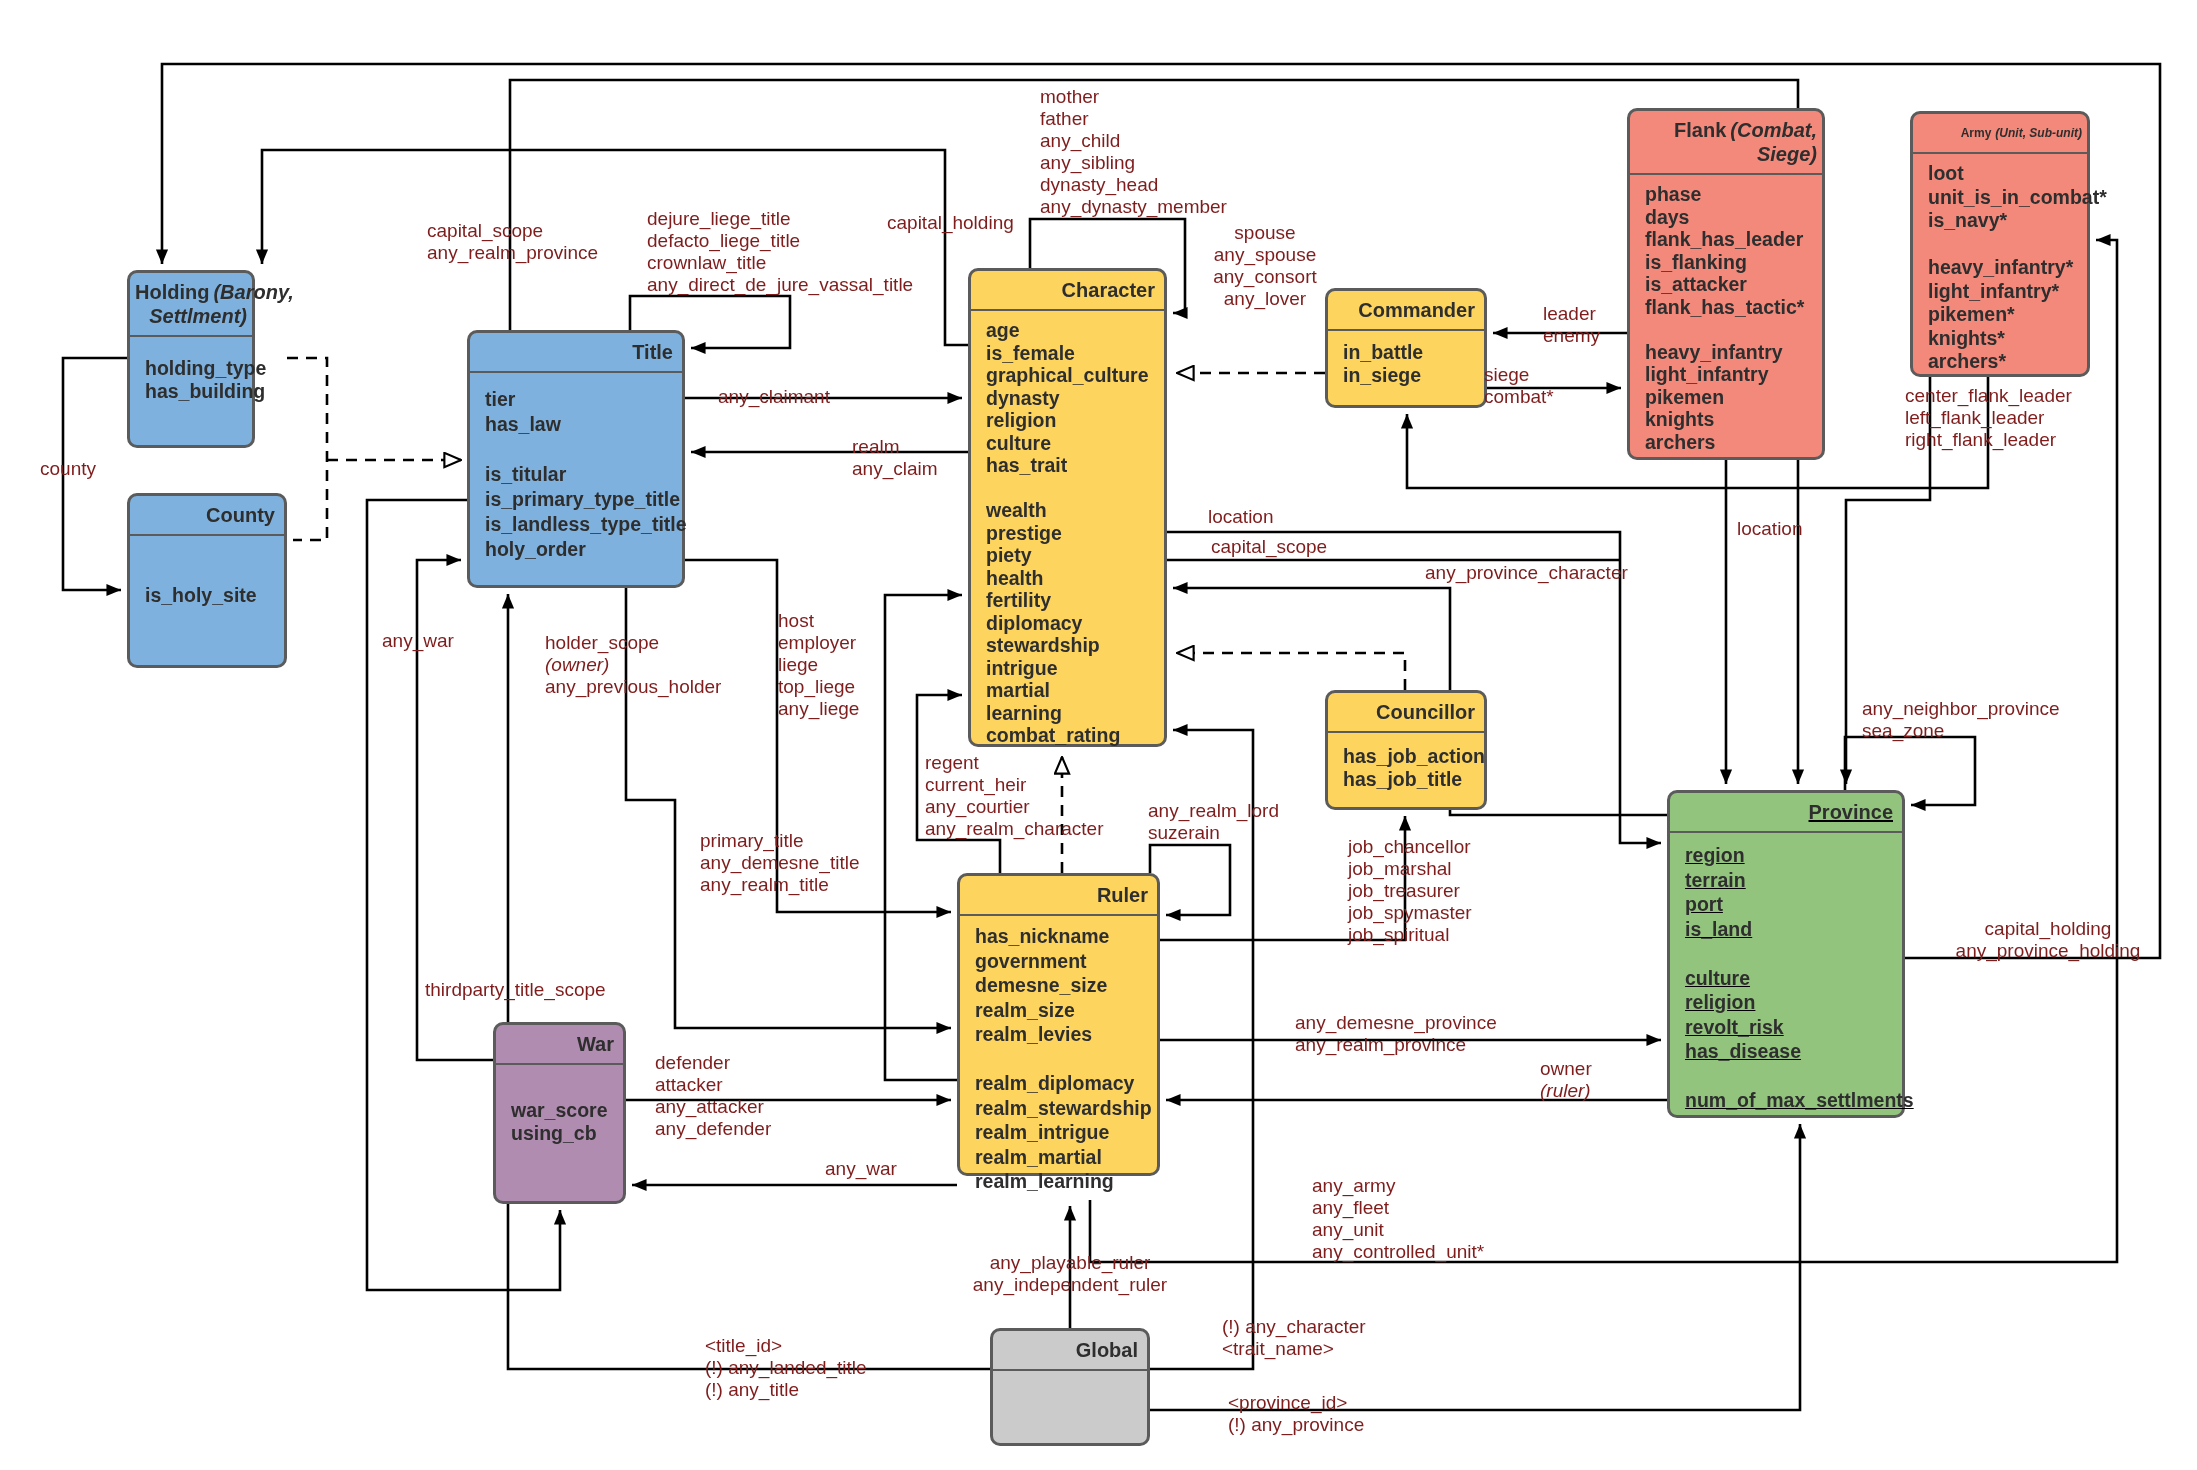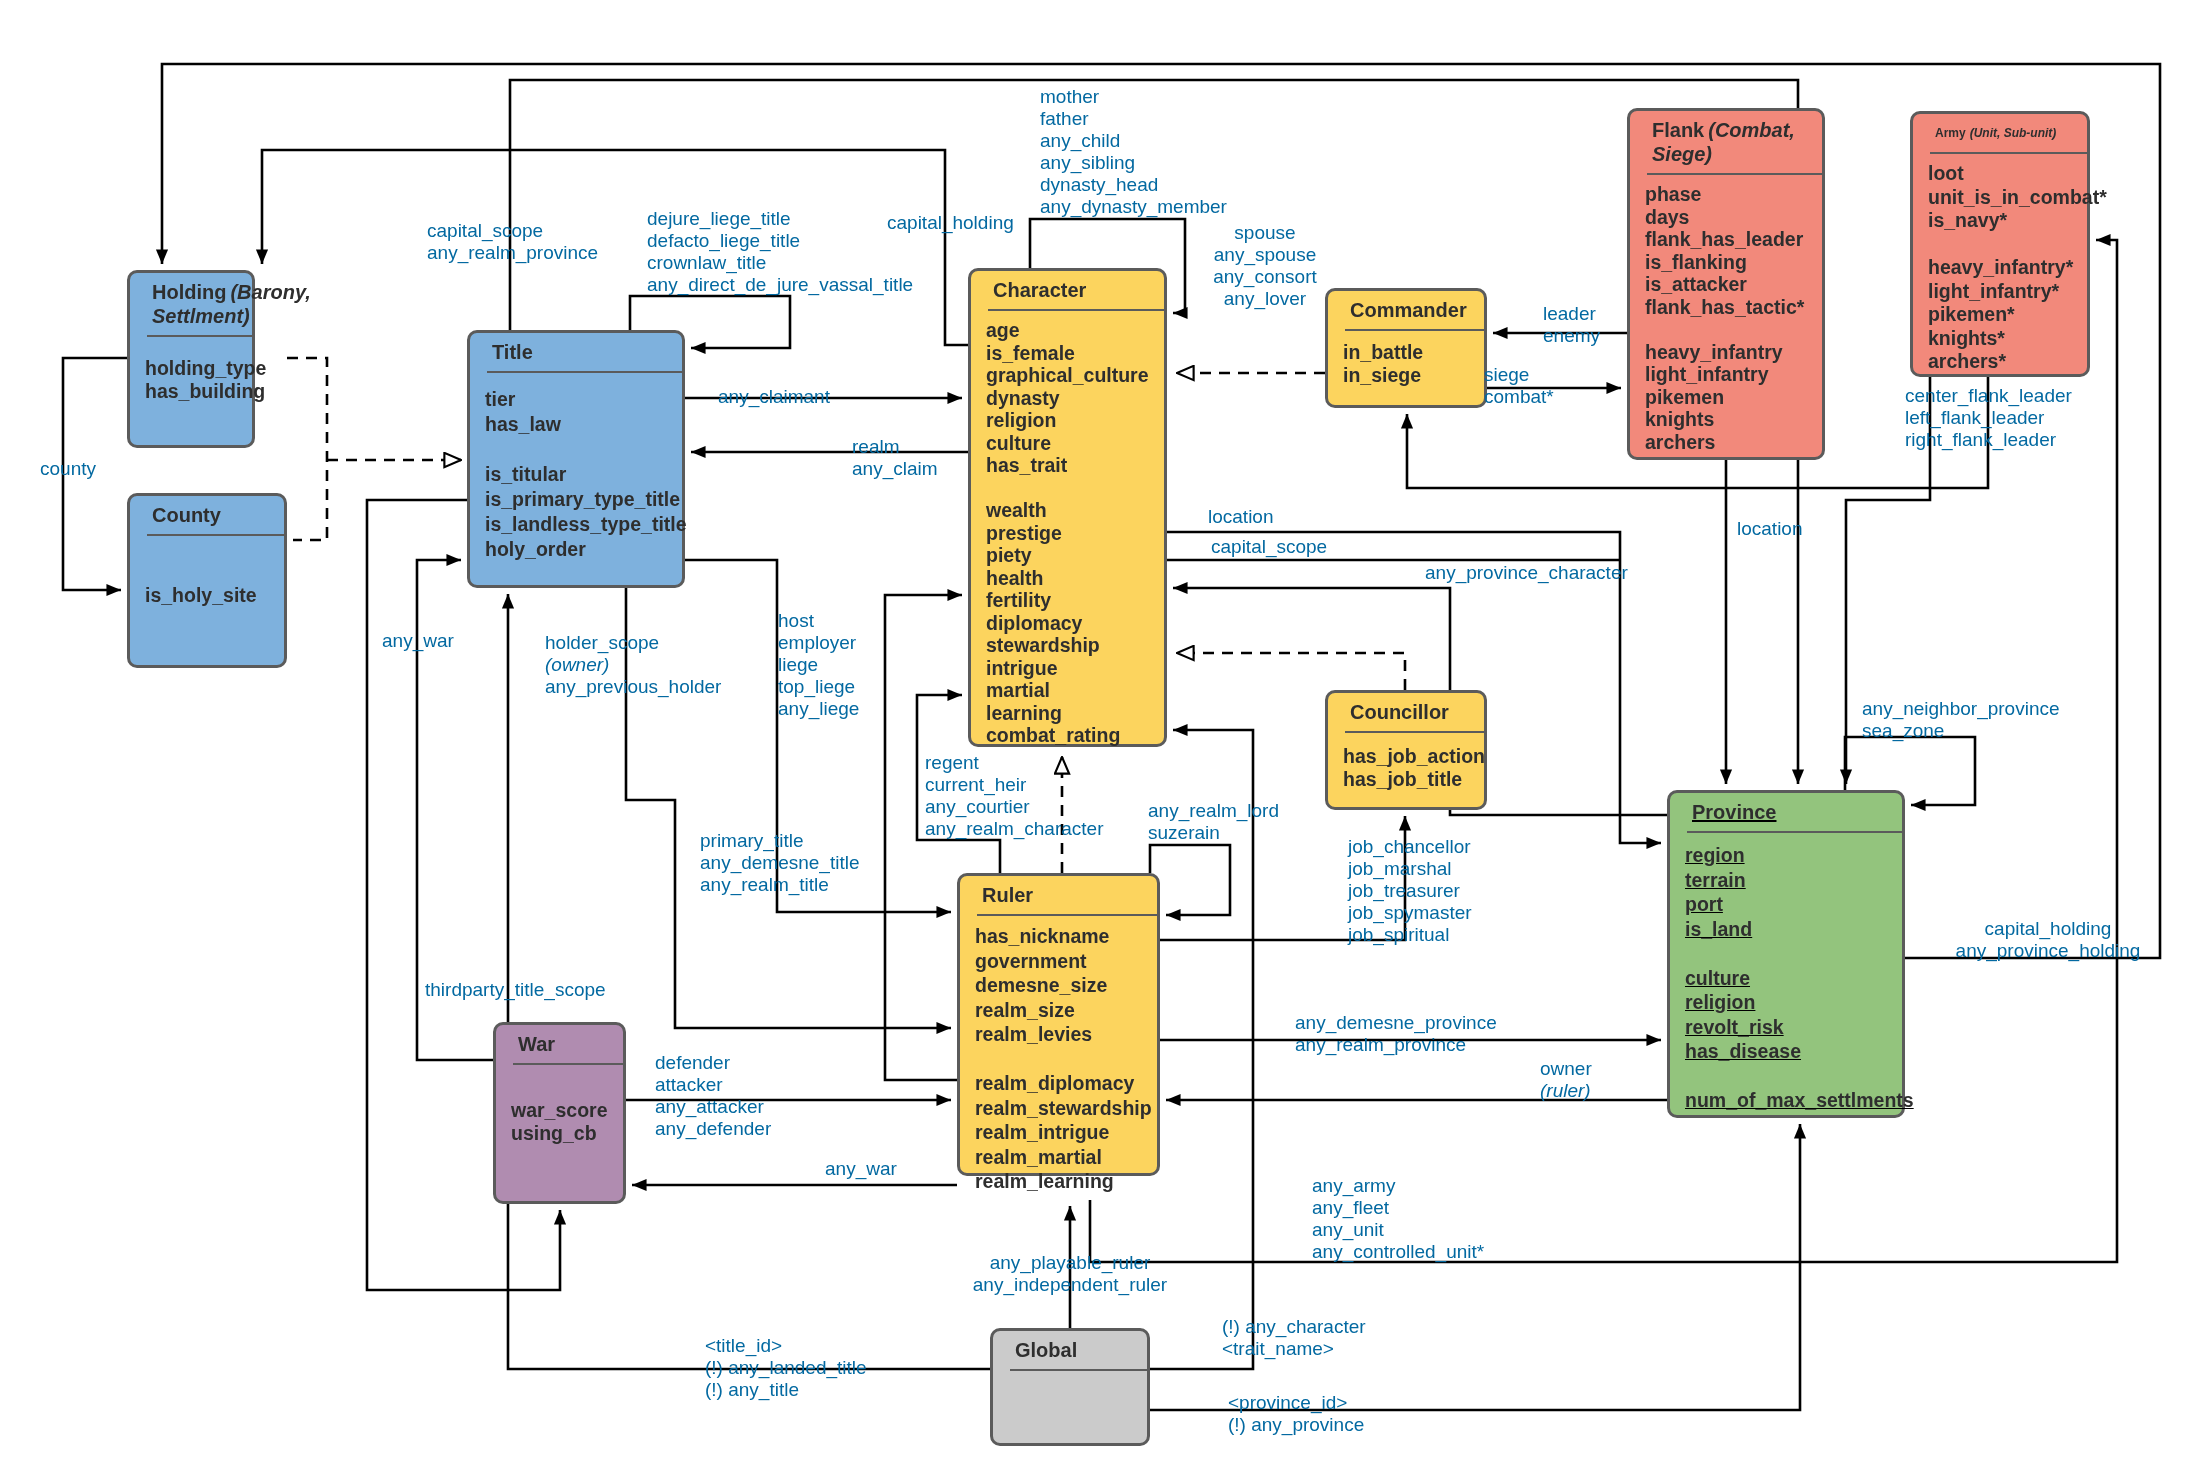--- a/index.html
+++ b/index.html
@@ -1,31 +1,31 @@
 <!DOCTYPE html>
 <html><head>
 <meta charset="utf-8">
 <style>
   html,body{margin:0;padding:0;background:#fff;}
   body{width:2197px;height:1470px;position:relative;font-family:"Liberation Sans",sans-serif;overflow:hidden;}
   #stage{position:absolute;left:0;top:0;width:2197px;height:1470px;}
   svg.edges{position:absolute;left:0;top:0;width:2197px;height:1470px;}
   .entity{position:absolute;border:3px solid #5b5b5b;border-radius:10px;box-sizing:border-box;z-index:2;}
-  .entity .hdr{font-weight:bold;text-align:left;padding:7px 5px;border-bottom:2.5px solid #5b5b5b;
-               font-size:20px;line-height:24px;color:#2e2e2e;margin-left:17px;}
+  .entity .hdr{font-weight:bold;text-align:right;padding:7px 5px;border-bottom:2.5px solid #5b5b5b;
+               font-size:20px;line-height:24px;color:#2e2e2e;}
   .entity .hdr .q{font-style:italic;margin-left:4px;}
   .entity .attrs{font-weight:bold;white-space:pre-line;font-size:19.5px;line-height:23px;
                  padding:10px 4px 0 15px;color:#2e2e2e;}
   .c-blue{background:#7EB1DD;}
   .c-yellow{background:#FCD45E;}
   .c-red{background:#F2897B;}
   .c-green{background:#93C47D;}
   .c-purple{background:#B08CB0;}
   .c-gray{background:#CBCBCB;}
-  .elabel{position:absolute;font-size:19px;line-height:22px;white-space:pre-line;color:#0369a1;z-index:3;}
+  .elabel{position:absolute;font-size:19px;line-height:22px;white-space:pre-line;color:#7f1d1d;z-index:3;}
   .elabel.c{text-align:center;}
   .elabel.i{font-style:italic;}
 </style>
 </head>
 <body>
 
 <div id="stage">
 
   <svg class="edges">
     <defs>

